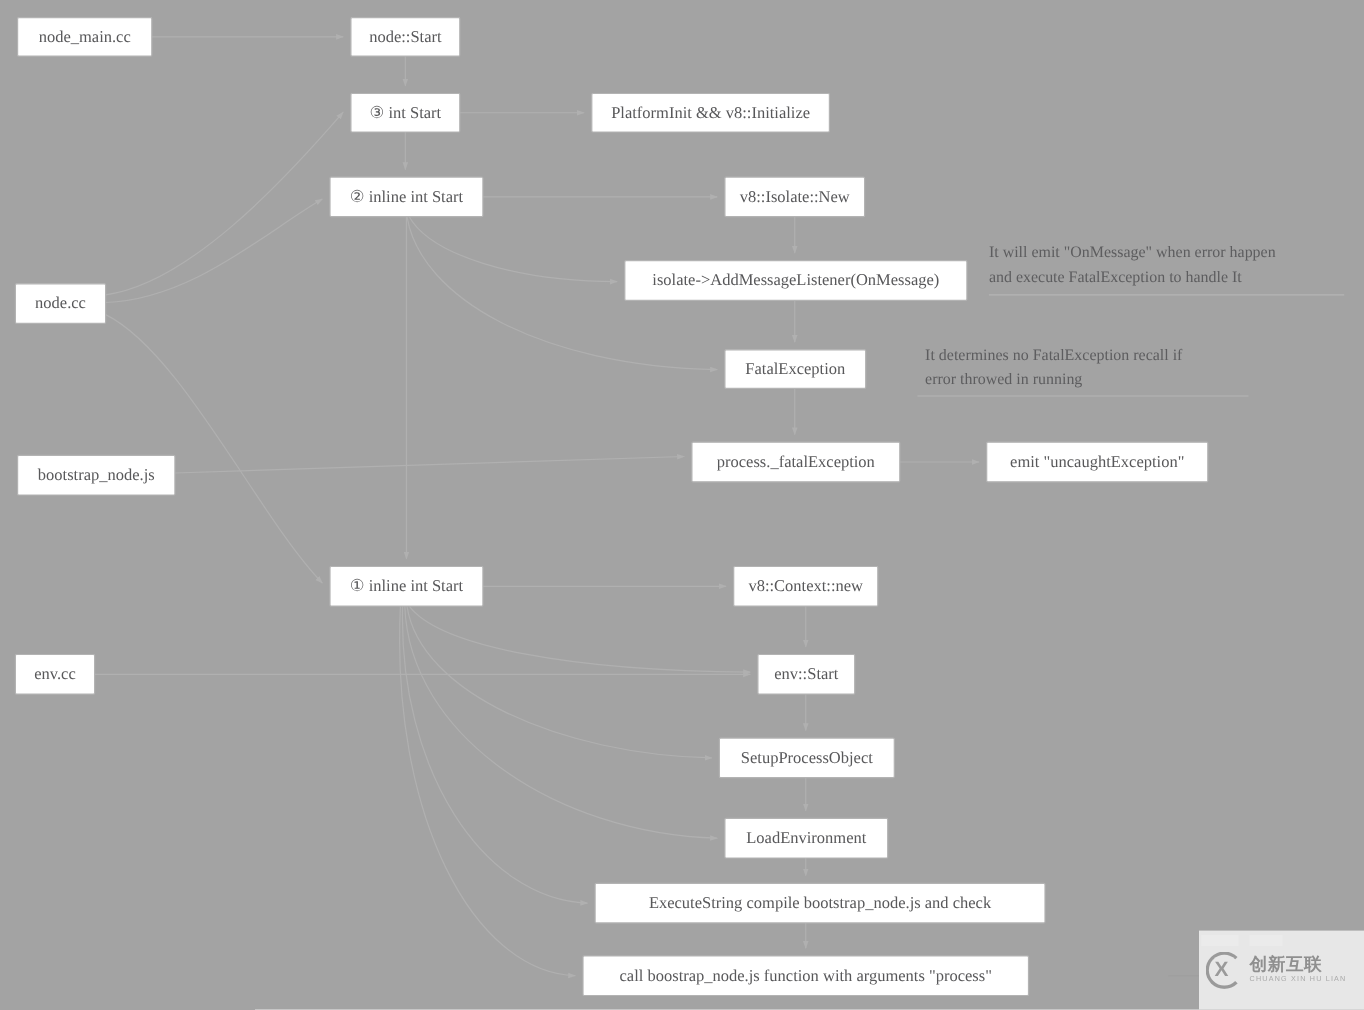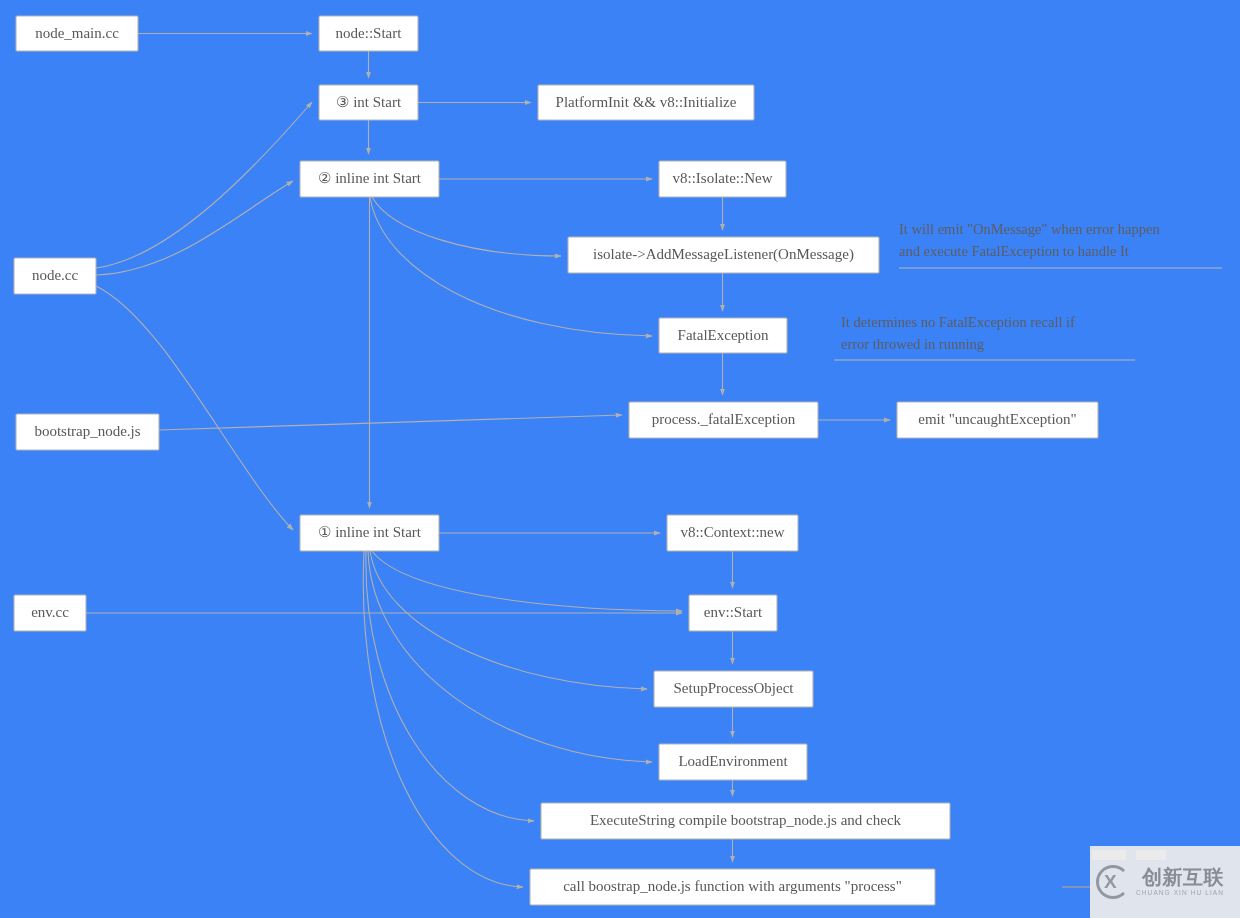--- a/index.html
+++ b/index.html
@@ -8,21 +8,21 @@
     padding: 0;
     background: #ffffff;
   }
   body {
     font-family: "Liberation Serif", "DejaVu Serif", serif;
   }
   #canvas {
     position: relative;
     width: 1240px;
     height: 918px;
-    background: #3b82f6;
+    background: #a3a3a3;
     overflow: hidden;
   }
   svg.diagram {
     position: absolute;
     left: 0;
     top: 0;
     width: 1240px;
     height: 918px;
     display: block;
   }
@@ -96,25 +96,24 @@
     line-height: 20px;
   }
   #watermark .wm-texts {
     display: flex;
     flex-direction: column;
     justify-content: center;
     line-height: 1.05;
   }
   #watermark .wm-cn {
     font-family: "DejaVu Sans", "Liberation Sans", sans-serif;
-    font-size: 20px;
+    font-size: 16px;
     font-weight: bold;
     color: #8e8e8e;
     letter-spacing: 0.5px;
-    text-align: right;
   }
   #watermark .wm-py {
     font-family: "Liberation Sans", sans-serif;
     font-size: 6.5px;
     color: #a9a9a9;
     letter-spacing: 1.1px;
     margin-top: 2px;
   }
   #wm-tabs {
     position: absolute;

